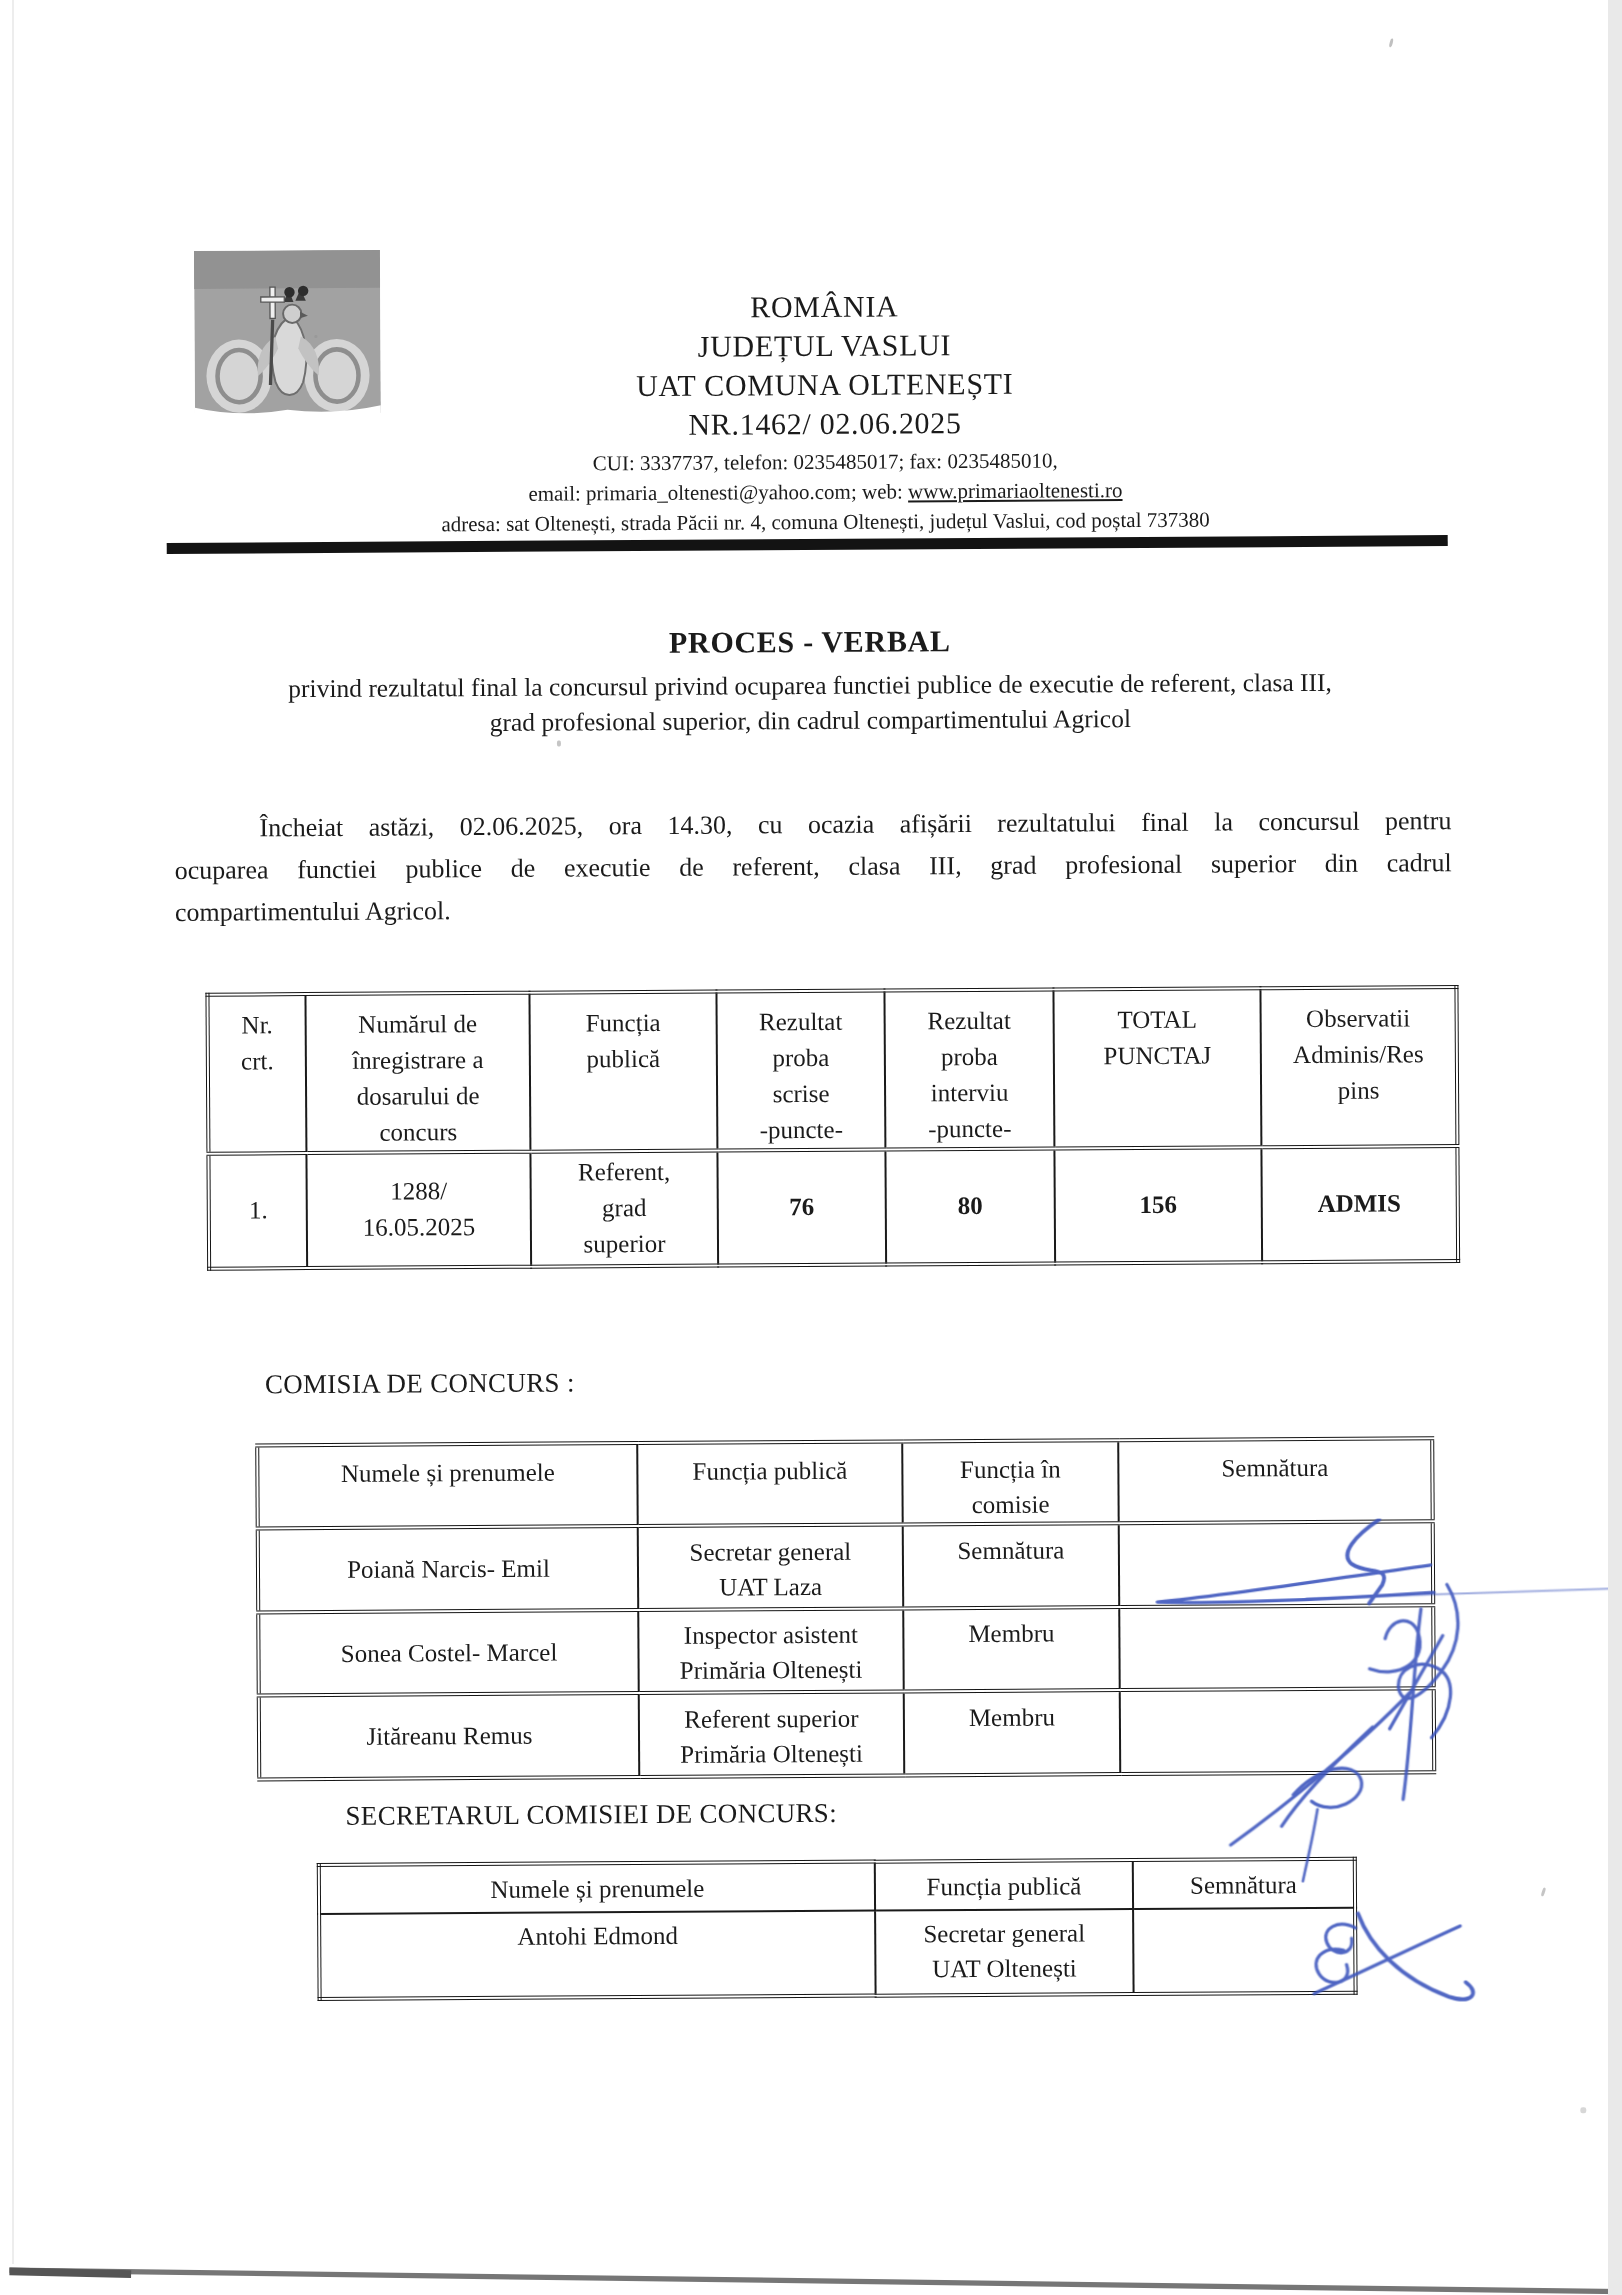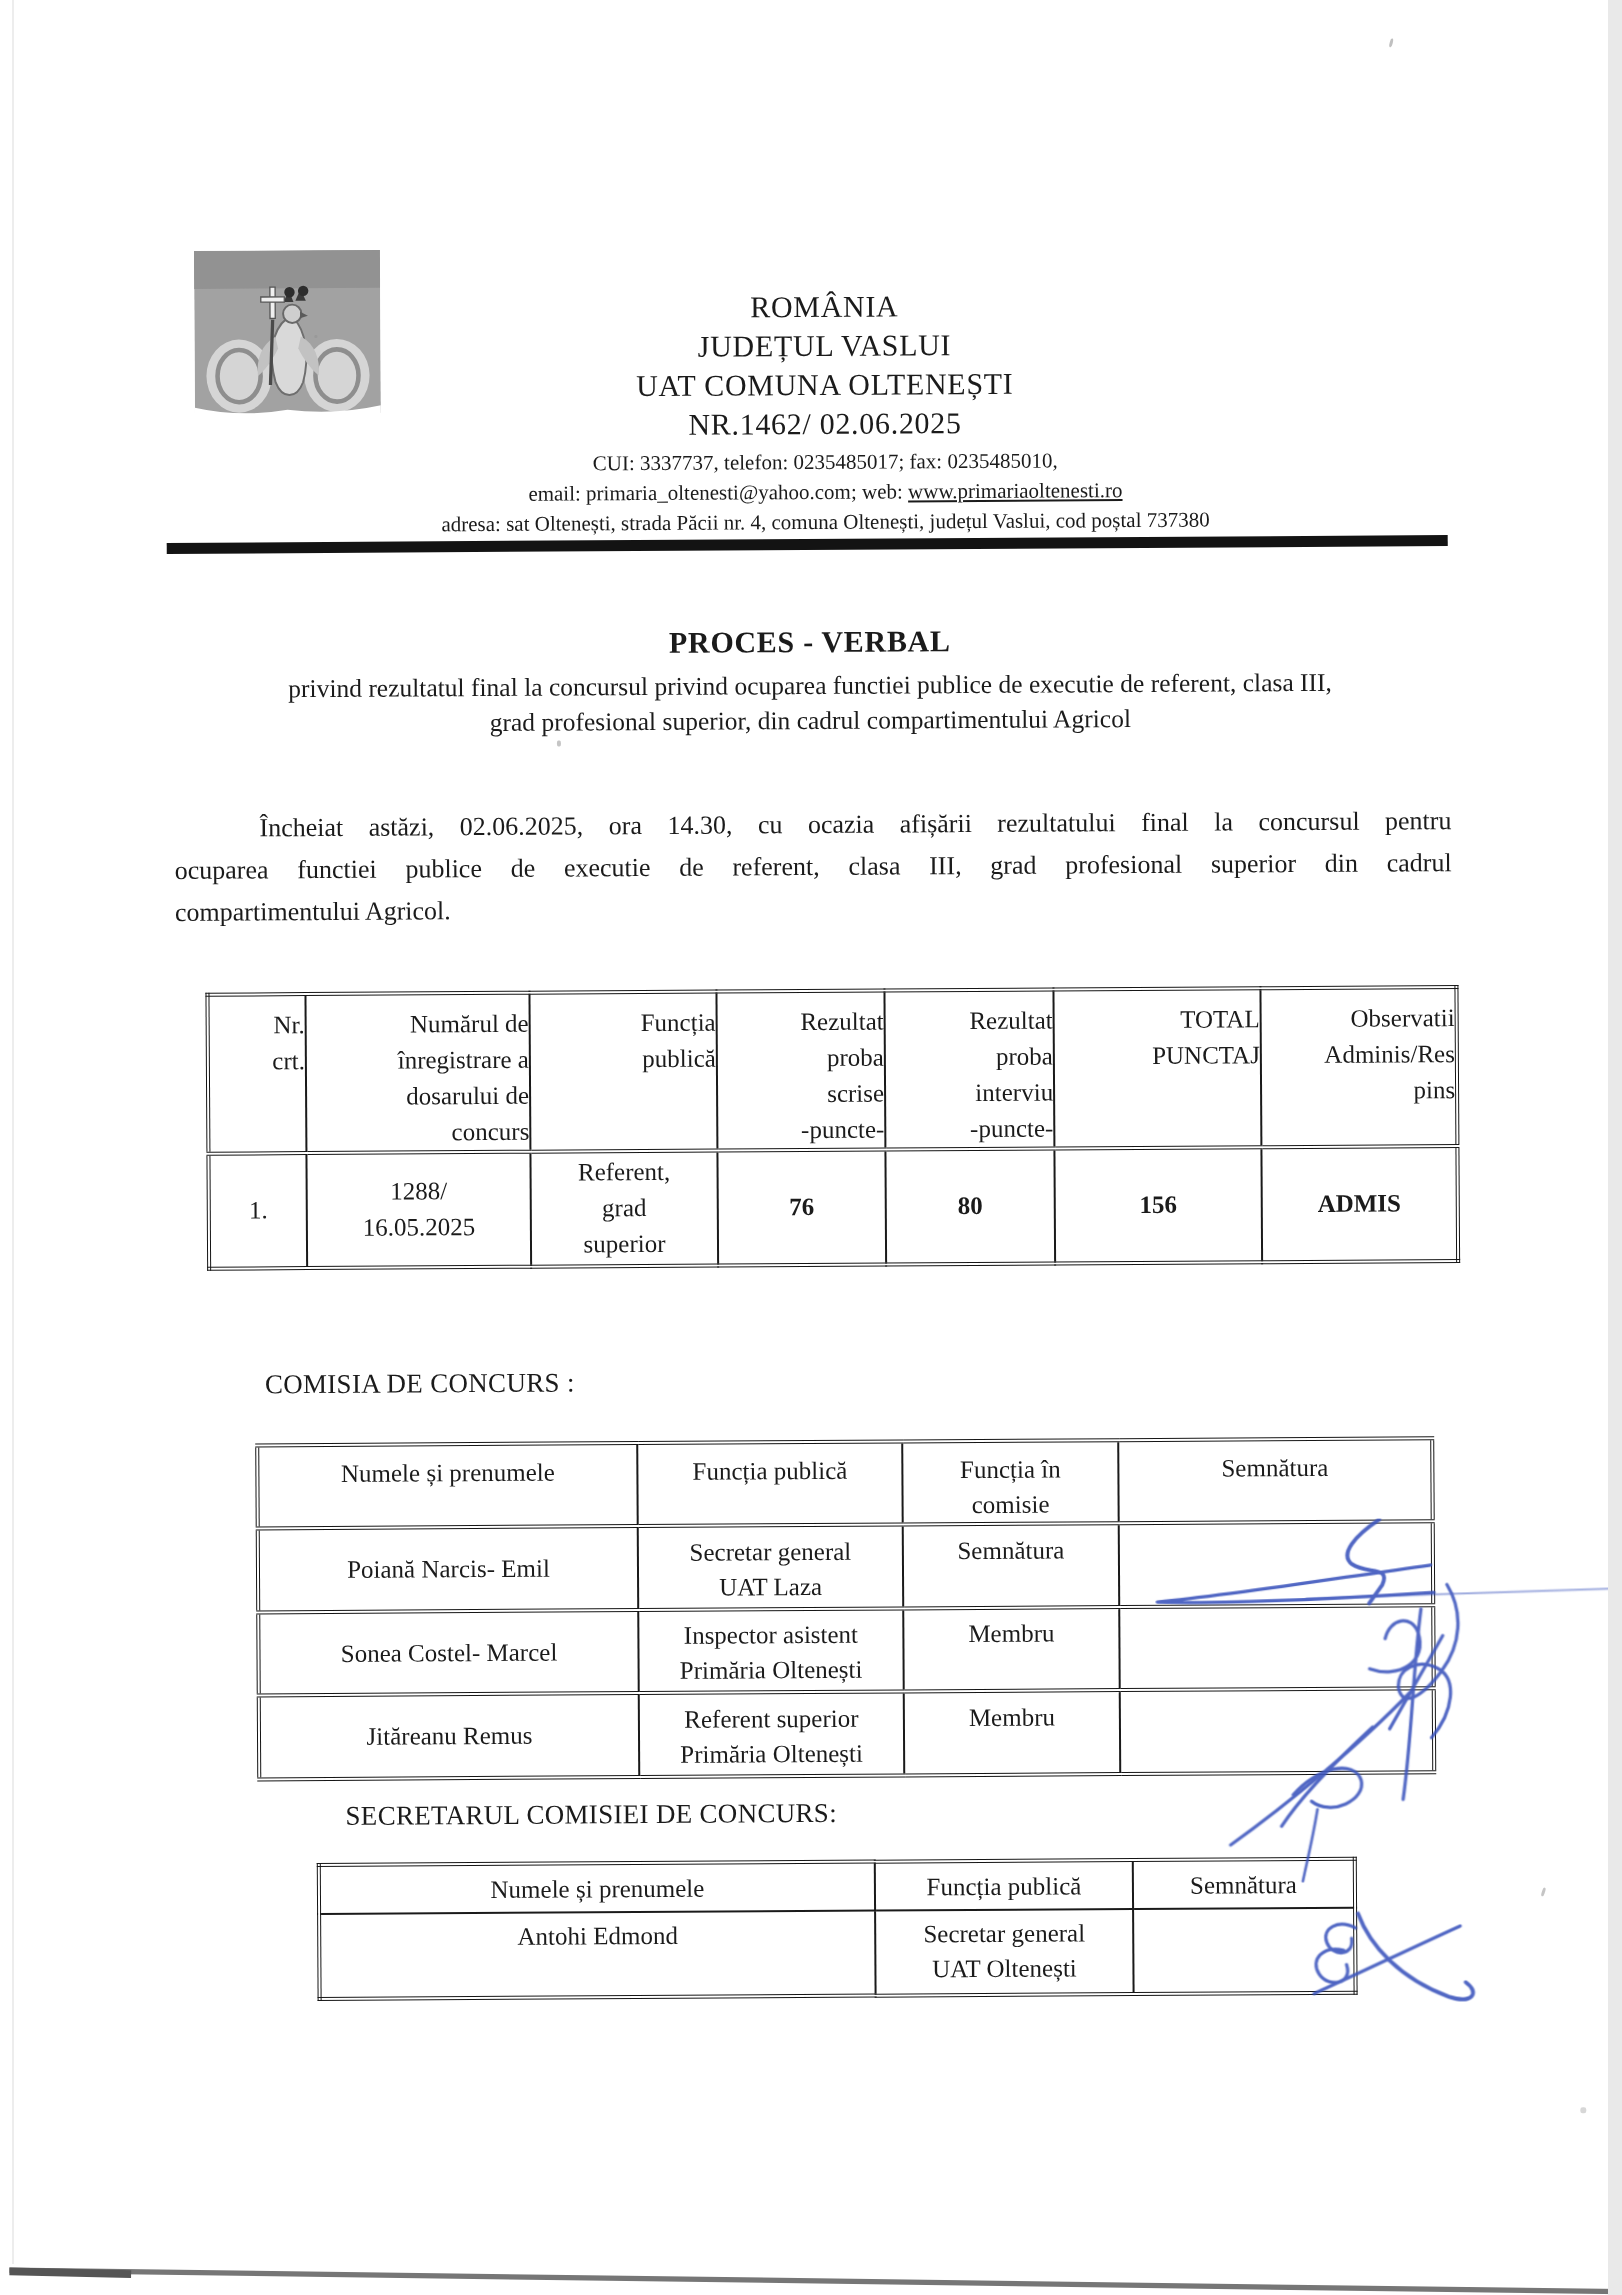--- a/index.html
+++ b/index.html
@@ -23,21 +23,21 @@
   .title-sub{font-size:25.5px;line-height:35px;white-space:nowrap;}
   
   .para{position:absolute;left:175px;top:804px;width:1277px;font-size:26px;line-height:42px;}
   .para .j{text-align:justify;text-align-last:justify;}
   .para .indent{text-indent:85px;}
   
   table{border-collapse:collapse;table-layout:fixed;}
   .results{position:absolute;left:205px;top:989px;width:1250px;font-size:25px;line-height:36px;}
   .results table{width:1250px;border:4.6px double #161616;}
   .results th,.results td{border:2px solid #1a1a1a;text-align:center;padding:0;}
-  .results th{font-weight:normal;vertical-align:top;padding-top:10.5px;height:140px;border-bottom:4.6px double #161616;text-align:right;}
+  .results th{font-weight:normal;vertical-align:top;padding-top:10.5px;height:140px;border-bottom:4.6px double #161616;}
   .results td{height:111px;vertical-align:middle;}
   .b{font-weight:bold;}
   .sec-head{position:absolute;font-size:27px;letter-spacing:0.3px;}
   .comisia-head{left:262px;top:1366px;}
   .secretar-head{left:340px;top:1798px;}
   .comisia{position:absolute;left:252px;top:1440px;font-size:25px;line-height:35px;}
   .comisia table{width:1175px;border:4.6px double #161616;}
   .comisia th,.comisia td{border-left:2px solid #1a1a1a;border-right:2px solid #1a1a1a;border-top:4.6px double #161616;border-bottom:4.6px double #161616;text-align:center;padding:0;}
   .comisia th{font-weight:normal;vertical-align:top;padding-top:9.2px;height:64px;}
   .comisia td{height:73px;vertical-align:middle;}

